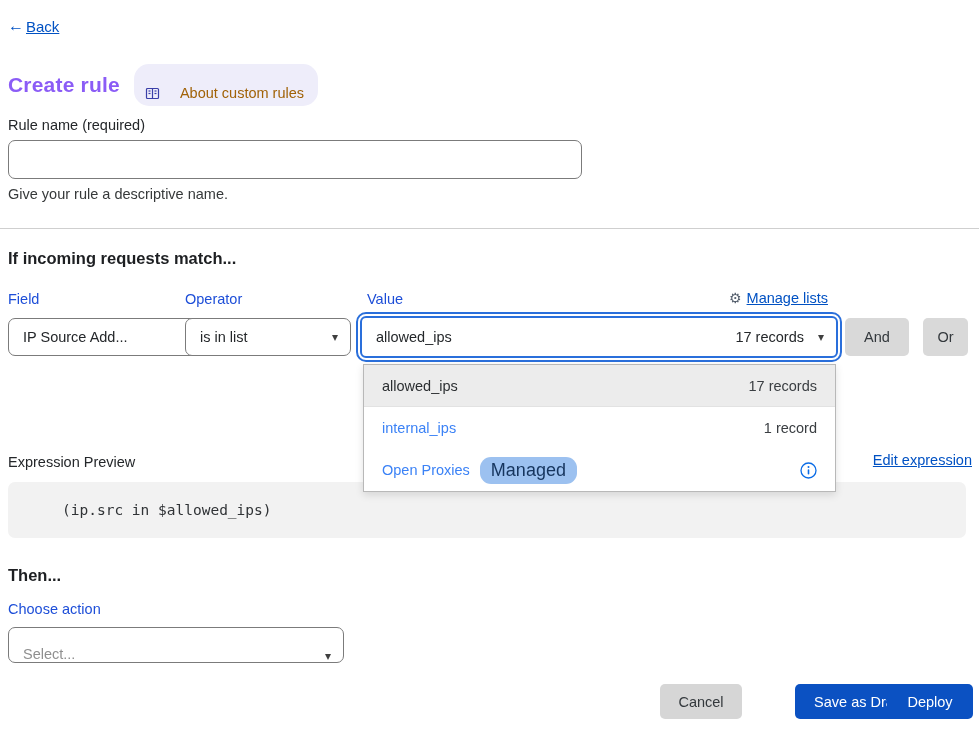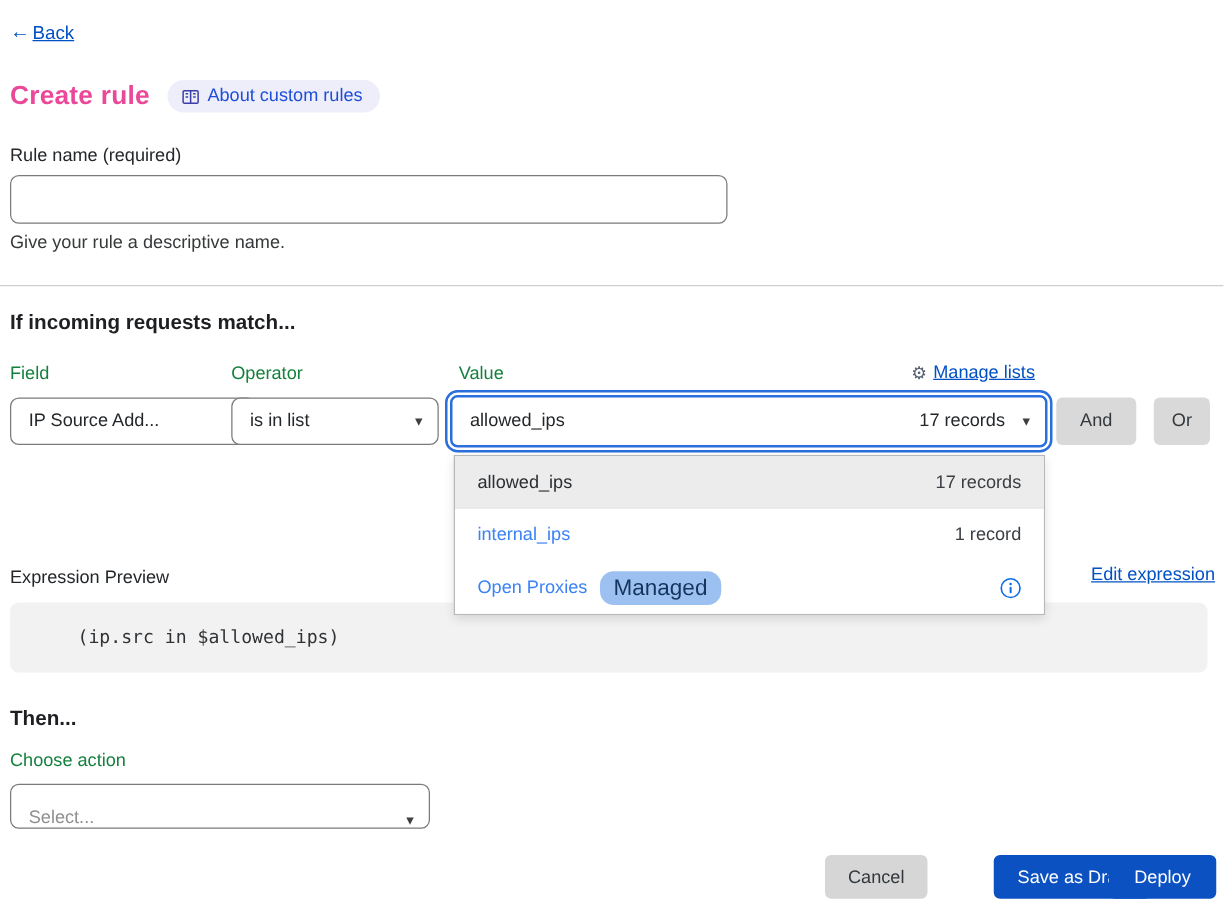--- a/index.html
+++ b/index.html
@@ -24,27 +24,27 @@
     color: #0051c3;
     display: flex; align-items: center; gap: 2px;
     cursor: pointer;
     text-decoration: none;
   }
   .back-link .arrow { font-size: 16px; text-decoration: none; }
   .back-link .back-text { text-decoration: underline; }
 
   
   .title-row { left: 8px; top: 64px; display: flex; align-items: center; gap: 14px; }
-  .page-title { font-size: 21px; font-weight: 700; color: #ec4899; letter-spacing: .2px; }
+  .page-title { font-size: 21px; font-weight: 700; color: #8b5cf6; letter-spacing: .2px; }
   .about-badge {
-    display: inline-flex; align-items: center; gap: 6px;
+    display: inline-flex; align-items: center; gap: 20px;
     background: #eeedfa;
-    color: #1d4ed8;
-    font-size: 14.5px;
-    padding: 5px 14px 5px 11px;
+    color: #a16207;
+    font-size: 14.5px;
+    padding: 21px 14px 5px 11px;
     border-radius: 15px;
     cursor: pointer;
   }
   .about-badge svg { display: block; }
 
   
   .field-label { font-size: 14.5px; color: #24272a; }
   .rule-name-label { left: 8px; top: 117px; }
   .rule-name-input {
     left: 8px; top: 140px;
@@ -57,21 +57,21 @@
     font-family: "Liberation Sans", sans-serif;
     outline: none;
   }
   .helper-text { left: 8px; top: 186px; font-size: 14.5px; color: #36393a; }
 
   .divider { left: 0; top: 228px; width: 979px; height: 0; border-top: 1px solid #cfcfcf; }
 
   .section-heading { font-size: 16.5px; font-weight: 700; color: #1d1f22; }
   .match-heading { left: 8px; top: 249px; }
 
-  .col-label { font-size: 14.5px; color: #15803d; }
+  .col-label { font-size: 14.5px; color: #1d4ed8; }
 
   
   .select {
     background: #fff;
     border: 1px solid #7b7b7b;
     border-radius: 7px;
     height: 38px;
     display: flex; align-items: center; justify-content: space-between;
     font-size: 14.5px;
     padding: 0 12px 0 14px;

